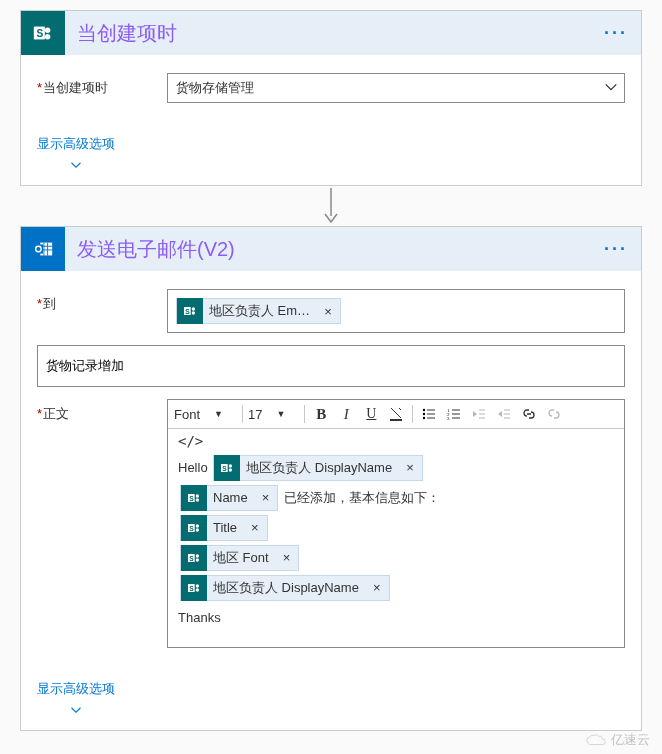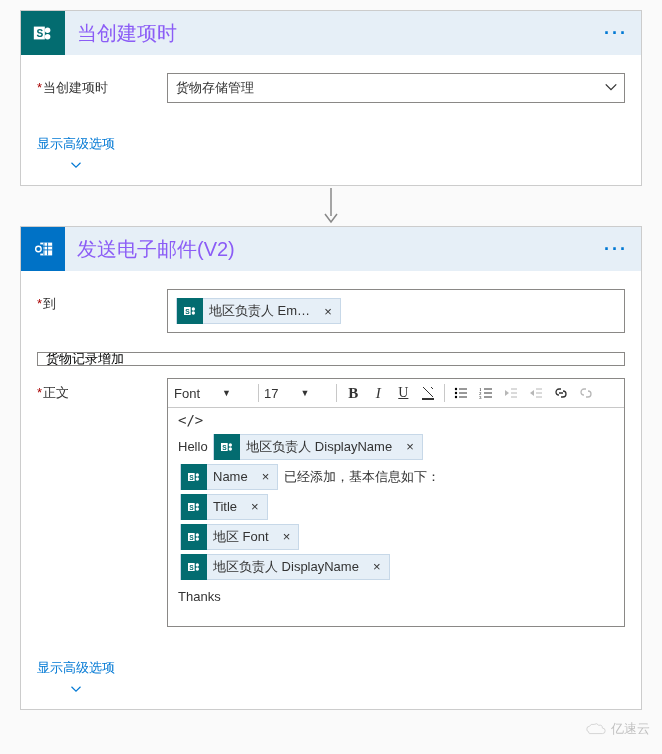--- a/index.html
+++ b/index.html
@@ -19,33 +19,33 @@
 .field-box { border: 1px solid #8a8886; min-height: 30px; display: flex; align-items: center; padding: 0 8px; position: relative; }
 .chev { position: absolute; right: 6px; top: 6px; color: #333; }
 .adv { padding: 12px 16px 14px; }
 .adv-link { color: #0078d4; display: inline-flex; align-items: center; gap: 6px; cursor: pointer; flex-direction: column; }
 .arrow-connector { display: flex; justify-content: center; align-items: center; height: 40px; }
 .token { display: inline-flex; align-items: center; background: #e6eff7; height: 26px; border: 1px solid #c7d8e8; margin: 2px; }
 .token-icon { width: 26px; height: 26px; background: #036c70; display: flex; align-items: center; justify-content: center; }
 .token-text { padding: 0 6px; color: #333; }
 .token-x { padding: 0 8px; color: #333; cursor: pointer; font-size: 13px; }
 .to-field { border: 1px solid #8a8886; min-height: 32px; padding: 6px; display: flex; flex-wrap: wrap; align-items: center; }
-.subj-input { border: 1px solid #8a8886; width: 100%; height: 14px; padding: 0 8px; font-family: Liberation Sans, sans-serif; font-size: 13px; margin-top: 7px; }
+.subj-input { border: 1px solid #8a8886; width: 100%; height: 42px; padding: 0 8px; font-family: Liberation Sans, sans-serif; font-size: 13px; }
 .rte-wrap { border: 1px solid #8a8886; }
 .rte-toolbar { border-bottom: 1px solid #c8c8c8; padding: 3px 6px; display: flex; align-items: center; gap: 3px; flex-wrap: wrap; }
-.tb-sel { display: inline-flex; align-items: center; gap: 22px; border: none; position: relative; }
+.tb-sel { display: inline-flex; align-items: center; gap: 14px; border: none; position: relative; }
 .tb-sel::after { content: ""; }
 .tb-caret { font-size: 9px; }
 .tb-btn { min-width: 22px; height: 22px; display: inline-flex; align-items: center; justify-content: center; font-family: "Segoe UI", serif; cursor: pointer; }
 .tb-sep { width: 1px; height: 18px; background: #c8c8c8; margin: 0 2px; }
 .tb-dis { opacity: 0.35; cursor: default; }
 .code-toggle { padding: 4px 10px 0; font-family: monospace; font-size: 14px; cursor: pointer; }
 .rte-body { padding: 4px 10px 14px; line-height: 2.3; }
 .rte-line { display: flex; align-items: center; flex-wrap: wrap; gap: 0; text-align: right; }
-.watermark { position: fixed; right: 12px; bottom: 16px; opacity: 0.5; font-size: 13px; display: flex; align-items: center; gap: 4px; color: #888; }
+.watermark { position: fixed; right: 12px; bottom: 5px; opacity: 0.5; font-size: 13px; display: flex; align-items: center; gap: 4px; color: #888; }
 svg { display: block; }
 </style>
 </head>
 <body>
 
 <div class="card">
   <div class="card-header">
     <div class="card-icon sp">
       <svg width="22" height="22" viewBox="0 0 24 24">
           <rect x="2" y="5" width="12" height="14" fill="#fff"></rect>

